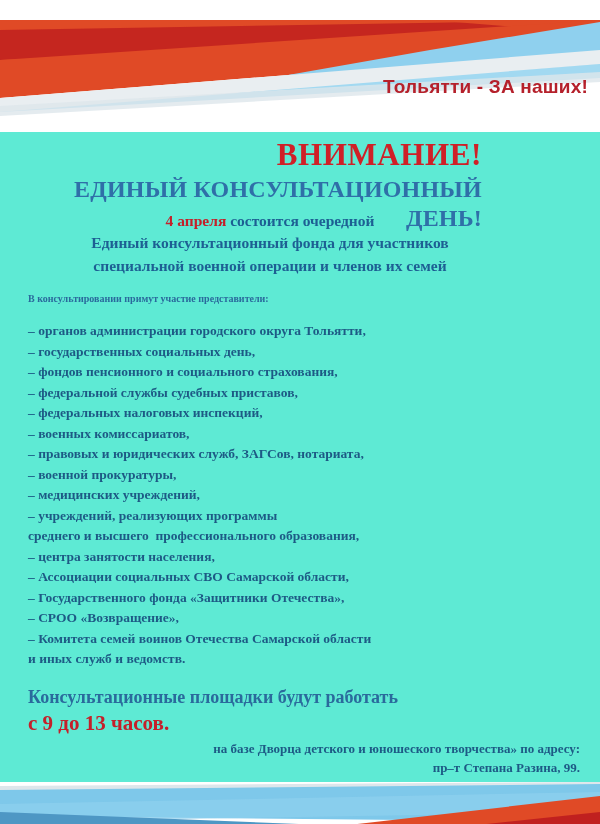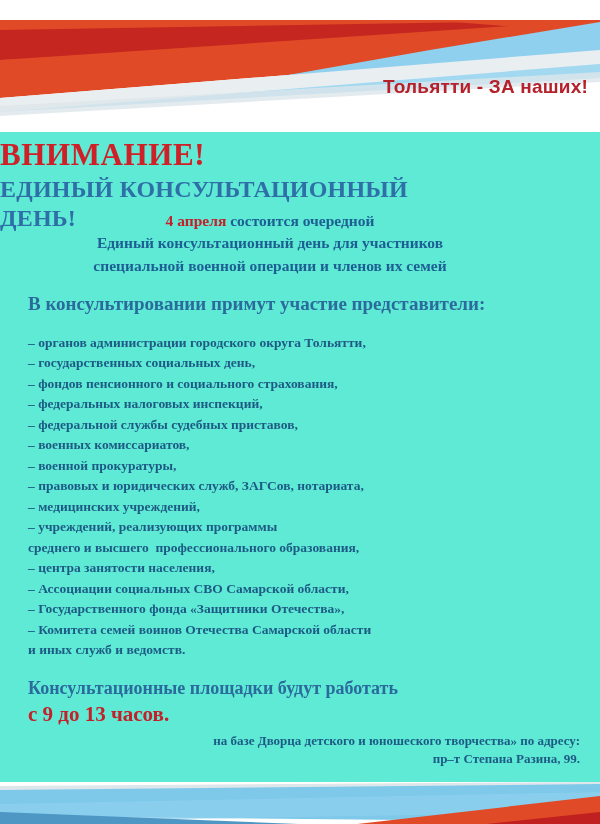--- a/index.html
+++ b/index.html
@@ -41,21 +41,21 @@
     color: #b5202b;
     white-space: nowrap;
   }
 
   
   .headings {
     position: absolute;
     top: 118px;
     left: 0;
     width: 482px;
-    text-align: left;
+    text-align: right;
   }
   .h-attention {
     font-size: 31px;
     font-weight: bold;
     color: #cf2027;
     letter-spacing: 0.6px;
     line-height: 1.08;
     margin: 0;
   }
   .h-subject {
@@ -82,21 +82,21 @@
 
   
   .body-block {
     position: absolute;
     left: 28px;
     top: 272px;
     width: 552px;
     color: #1d5a85;
   }
   .intro {
-    font-size: 19px;
+    font-size: 10px;
     font-weight: bold;
     color: #2a6a9c;
     margin: 0 0 16px 0;
     line-height: 1.3;
   }
   .org-list {
     list-style: none;
     margin: 0;
     padding: 0;
     font-size: 13.5px;
@@ -163,42 +163,43 @@
     <div class="banner-title">Тольятти - ЗА наших!</div>
   </div>
 
   <div class="headings">
     <div class="h-attention">ВНИМАНИЕ!</div>
     <div class="h-subject">ЕДИНЫЙ КОНСУЛЬТАЦИОННЫЙ ДЕНЬ!</div>
   </div>
 
   <div class="lead">
     <div><span class="accent">4 апреля</span><span> состоится очередной</span></div>
-    <div>Единый консультационный день для участников</div>
+    <div>Единый консультационный фонда для участников</div>
     <div>специальной военной операции и членов их семей</div>
   </div>
 
   <div class="body-block">
     <p class="intro">В консультировании примут участие представители:</p>
 
     <ul class="org-list">
       <li>– органов администрации городского округа Тольятти,</li>
       <li>– государственных социальных день,</li>
       <li>– фондов пенсионного и социального страхования,</li>
+      <li>– федеральной службы судебных приставов,</li>
       <li>– федеральных налоговых инспекций,</li>
-      <li>– федеральной службы судебных приставов,</li>
       <li>– военных комиссариатов,</li>
+      <li>– правовых и юридических служб, ЗАГСов, нотариата,</li>
       <li>– военной прокуратуры,</li>
-      <li>– правовых и юридических служб, ЗАГСов, нотариата,</li>
       <li>– медицинских учреждений,</li>
       <li>– учреждений, реализующих программы
 среднего и высшего  профессионального образования,</li>
       <li>– центра занятости населения,</li>
       <li>– Ассоциации социальных СВО Самарской области,</li>
       <li>– Государственного фонда «Защитники Отечества»,</li>
+      <li>– СРОО «Возвращение»,</li>
       <li>– Комитета семей воинов Отечества Самарской области
 и иных служб и ведомств.</li>
     </ul>
 
     <div class="hours-block">
       <p class="hours-label">Консультационные площадки будут работать</p>
       <p class="hours-value">с 9 до 13 часов.</p>
     </div>
 
     <p class="venue">на базе Дворца детского и юношеского творчества» по адресу:

